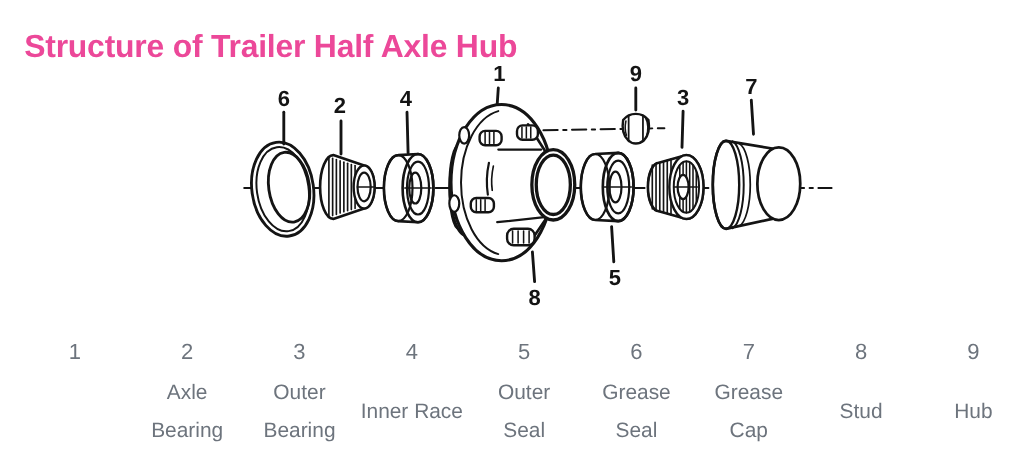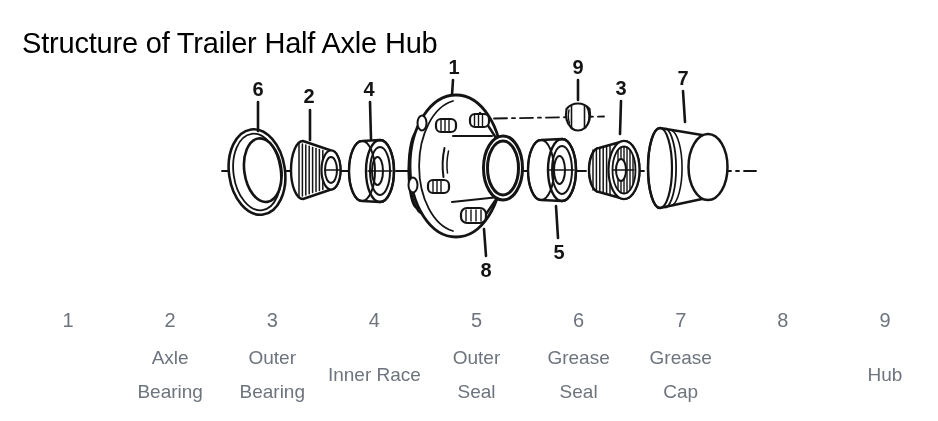--- a/index.html
+++ b/index.html
@@ -2,21 +2,21 @@
 <html><head>
 <meta charset="utf-8">
 <style>
   html,body{margin:0;padding:0;background:#ffffff;}
   .page{
     position:relative;width:938px;height:421px;overflow:hidden;background:#ffffff;
     font-family:"Liberation Sans",sans-serif;
   }
   .page-title{
     position:absolute;left:22px;top:8px;
-    font-size:29px;font-weight:400;color:#000000;letter-spacing:-0.2px;
+    font-size:29px;font-weight:700;color:#ec4899;letter-spacing:-0.2px;
     white-space:nowrap;
   }
   .diagram-wrap{position:absolute;left:200px;top:55px;width:560px;height:240px;}
   svg text.callout{
     font-family:"Liberation Sans",sans-serif;font-weight:700;font-size:20px;
     fill:#141414;text-anchor:middle;
   }
   .legend{
     position:absolute;left:0;top:306px;width:938px;
     display:grid;grid-template-columns:repeat(9,1fr);
@@ -233,20 +233,24 @@
     </div>
     <div class="l-col">
       <div class="l-num">7</div>
       <div class="l-label">
         <div class="l-line">Grease</div>
         <div class="l-line">Cap</div>
       </div>
     </div>
     <div class="l-col">
       <div class="l-num">8</div>
+      <div class="l-label">
+        <div class="l-line">Stud</div>
+        <div class="l-line"></div>
+      </div>
     </div>
     <div class="l-col">
       <div class="l-num">9</div>
       <div class="l-label">
         <div class="l-line">Hub</div>
       </div>
     </div>
   </div>
 
 </div>

